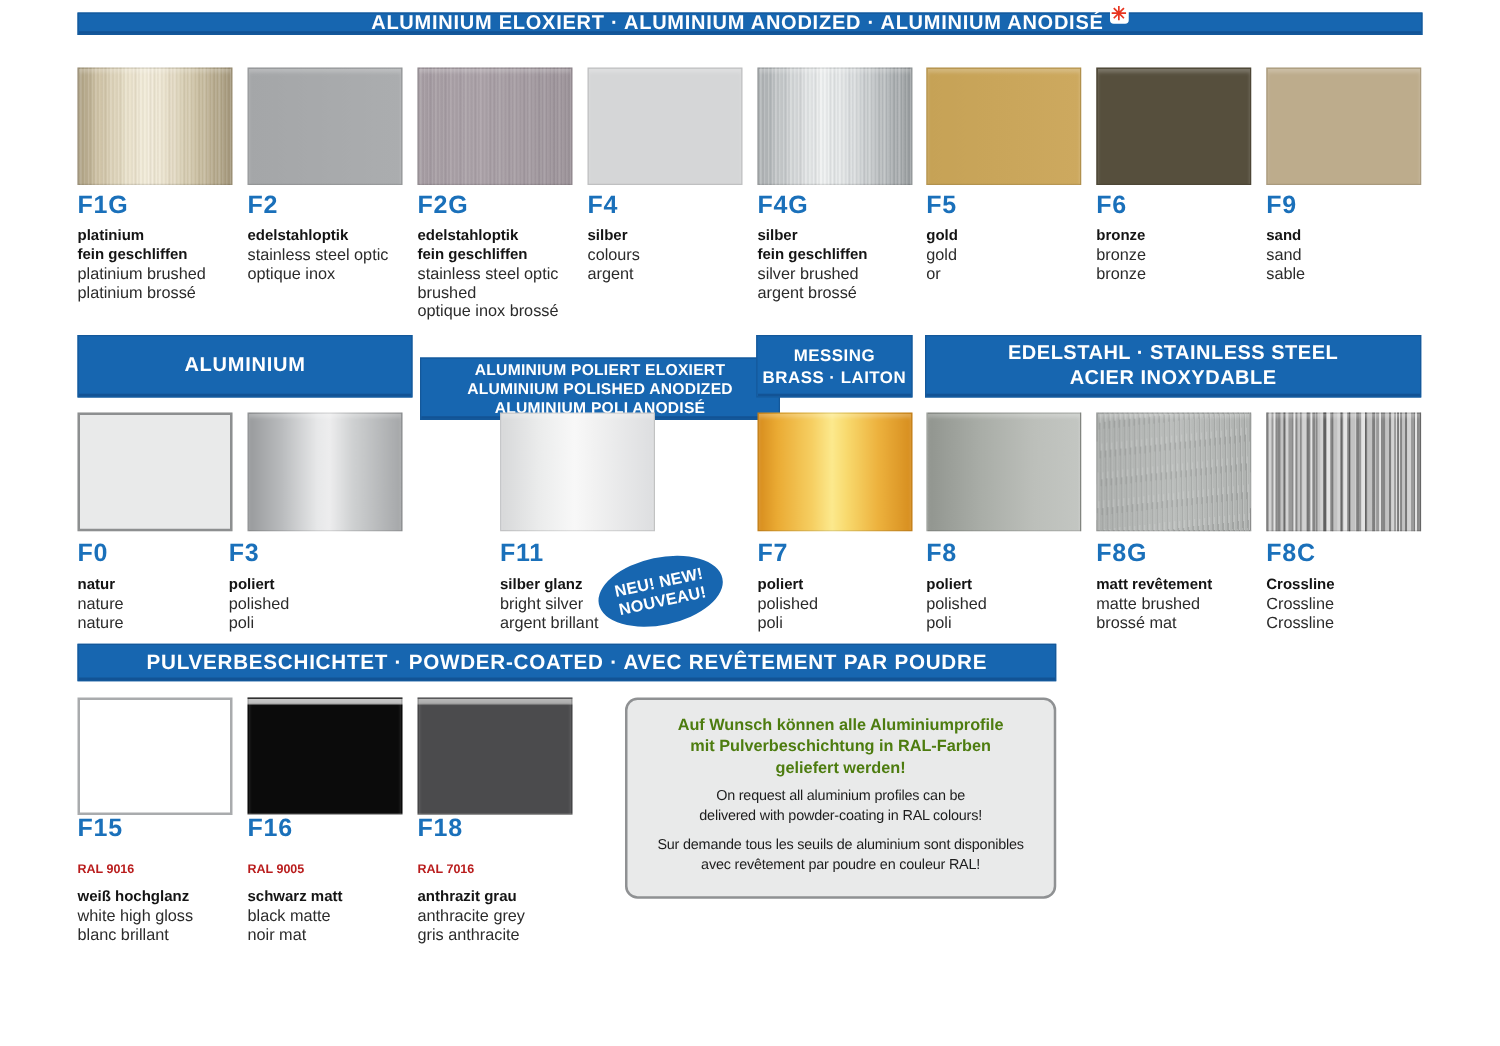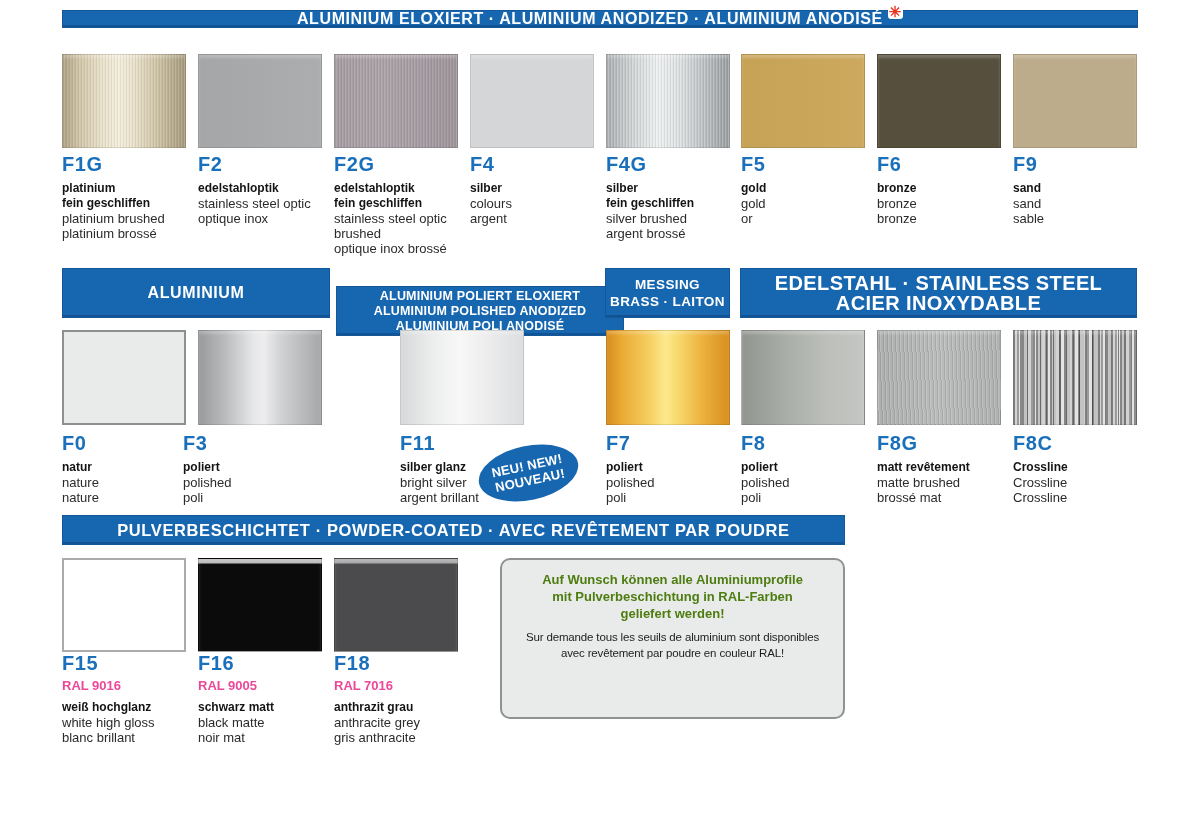--- a/index.html
+++ b/index.html
@@ -55,21 +55,21 @@
   .f15{background:#ffffff;border:2px solid #a9abad;box-shadow:none;}
   .f16{background:linear-gradient(180deg,#b7b7b7 0,#b7b7b7 4px,#0b0b0b 5px);}
   .f18{background:linear-gradient(180deg,#a3a3a3 0,#a3a3a3 4px,#4b4b4d 5px);}
 
   
   .lbl{position:absolute;width:132px;}
   .r1l{top:153px;}
   .r2l{top:432px;}
   .r3l{top:652px;}
   .code{color:#1a70ba;font-weight:700;font-size:20px;line-height:22px;letter-spacing:.6px;}
-  .ral{color:#ec4899;font-weight:700;font-size:13px;line-height:17px;margin-top:3px;}
+  .ral{color:#b91c1c;font-weight:700;font-size:10px;line-height:17px;margin-top:13px;}
   .de{font-weight:700;font-size:12px;line-height:15px;margin-top:6px;color:#141414;}
   .tr{font-size:13px;line-height:15px;color:#2b2b2b;}
 
   
   .badge{position:absolute;left:478px;top:446px;width:101px;height:54px;background:#1766b0;
          border-radius:50%;transform:rotate(-12deg);display:flex;align-items:center;justify-content:center;
          color:#fff;font-weight:700;font-size:13px;line-height:15px;text-align:center;letter-spacing:.2px;}
 
   
   .info{position:absolute;left:500px;top:558px;width:345px;height:161px;background:#e9eaea;
@@ -154,21 +154,21 @@
   </div>
   <div class="banner banner-sm pre" style="left:336px;top:286px;width:288px;height:50px">
     <span class="pre">ALUMINIUM POLIERT ELOXIERT
 ALUMINIUM POLISHED ANODIZED
 ALUMINIUM POLI ANODISÉ</span>
   </div>
   <div class="banner banner-md pre" style="left:605px;top:268px;width:125px;height:50px;font-size:13.5px;line-height:17px">
     <span class="pre">MESSING
 BRASS · LAITON</span>
   </div>
-  <div class="banner banner-md pre" style="left:740px;top:268px;width:397px;height:50px;font-size:20px;line-height:20px">
+  <div class="banner banner-md pre" style="left:740px;top:268px;width:397px;height:50px;font-size:16px;line-height:20px">
     <span class="pre">EDELSTAHL · STAINLESS STEEL
 ACIER INOXYDABLE</span>
   </div>
 
   <div class="sw r2 f0" style="left:62px"></div>
   <div class="sw r2 f3" style="left:198px"></div>
   <div class="sw r2 f11" style="left:400px"></div>
   <div class="sw r2 f7" style="left:606px"></div>
   <div class="sw r2 f8" style="left:741px"></div>
   <div class="sw r2 f8g" style="left:877px"></div>
@@ -249,17 +249,19 @@
     <div class="ral">RAL 7016</div>
     <div class="de pre">anthrazit grau</div>
     <div class="tr">anthracite grey</div>
     <div class="tr">gris anthracite</div>
   </div>
 
   <div class="info">
     <div class="info-de pre">Auf Wunsch können alle Aluminiumprofile
 mit Pulverbeschichtung in RAL-Farben
 geliefert werden!</div>
+    <div class="info-sub pre">On request all aluminium profiles can be
+delivered with powder-coating in RAL colours!</div>
     <div class="info-sub pre">Sur demande tous les seuils de aluminium sont disponibles
 avec revêtement par poudre en couleur RAL!</div>
   </div>
 
 </div>
 
 </body></html>

